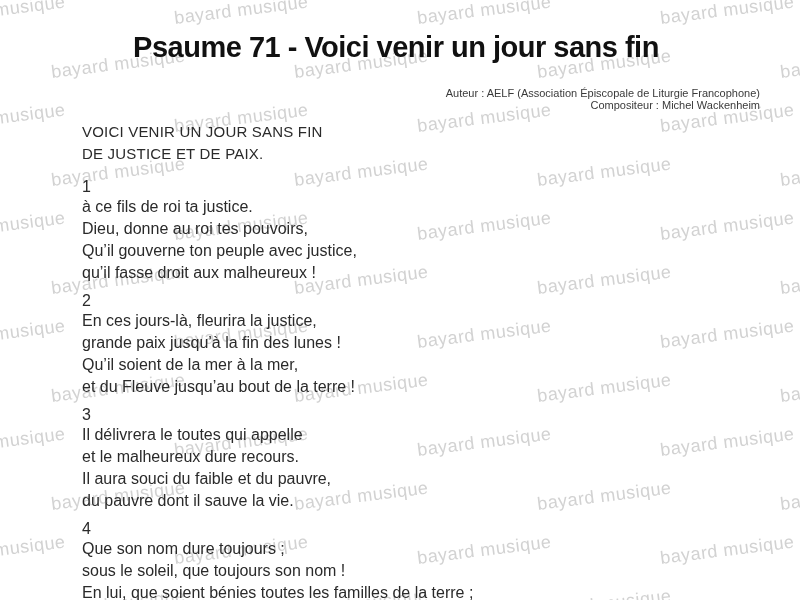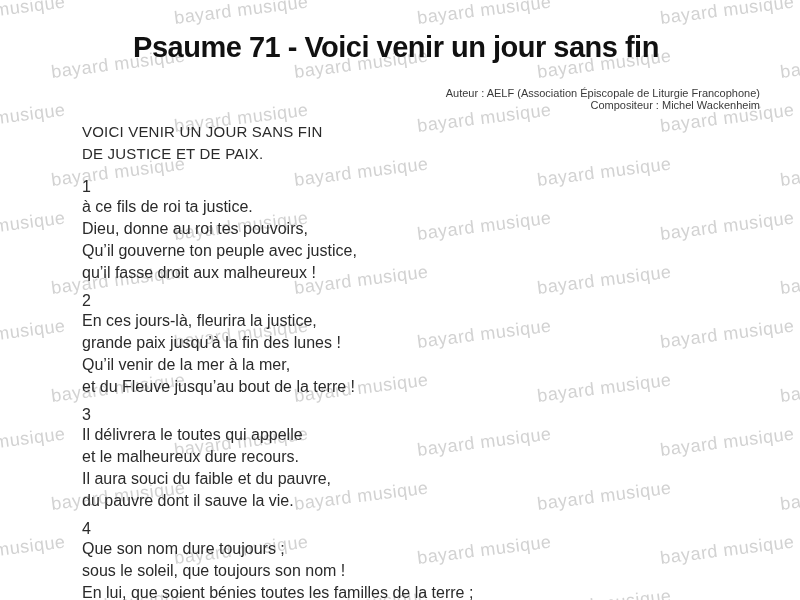--- a/index.html
+++ b/index.html
@@ -159,21 +159,21 @@
         <div class="line">à ce fils de roi ta justice.</div>
         <div class="line">Dieu, donne au roi tes pouvoirs,</div>
         <div class="line">Qu’il gouverne ton peuple avec justice,</div>
         <div class="line">qu’il fasse droit aux malheureux !</div>
       </div>
 
       <div class="verse">
         <div class="num">2</div>
         <div class="line">En ces jours-là, fleurira la justice,</div>
         <div class="line">grande paix jusqu’à la fin des lunes !</div>
-        <div class="line">Qu’il venir de la mer à la mer,</div>
+        <div class="line">Qu’il soient de la mer à la mer,</div>
         <div class="line">et du Fleuve jusqu’au bout de la terre !</div>
       </div>
 
       <div class="verse">
         <div class="num">3</div>
         <div class="line">Il délivrera le toutes qui appelle</div>
         <div class="line">et le malheureux dure recours.</div>
         <div class="line">Il aura souci du faible et du pauvre,</div>
         <div class="line">du pauvre dont il sauve la vie.</div>
       </div>

